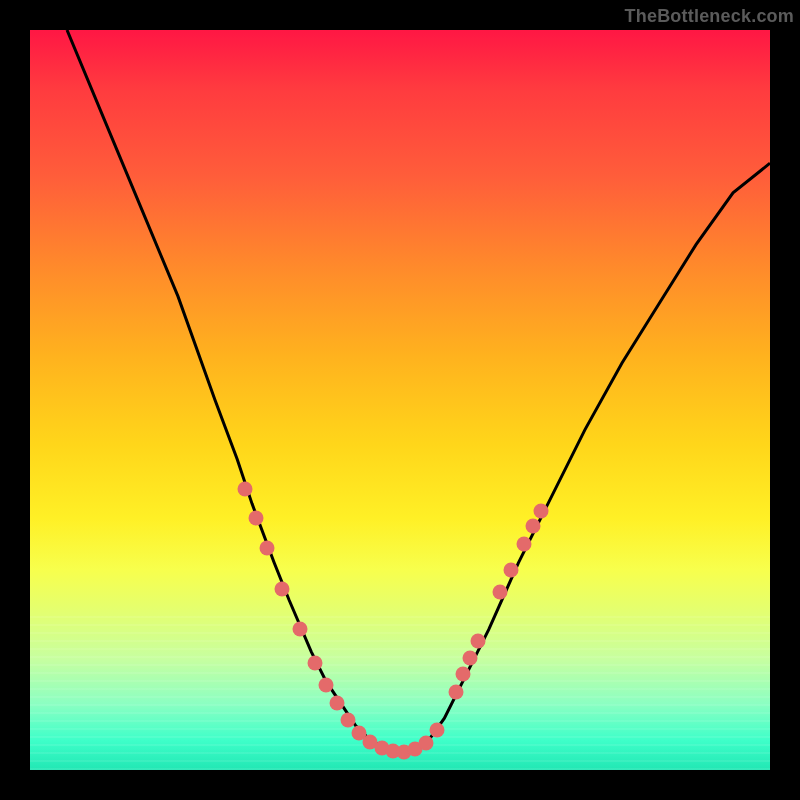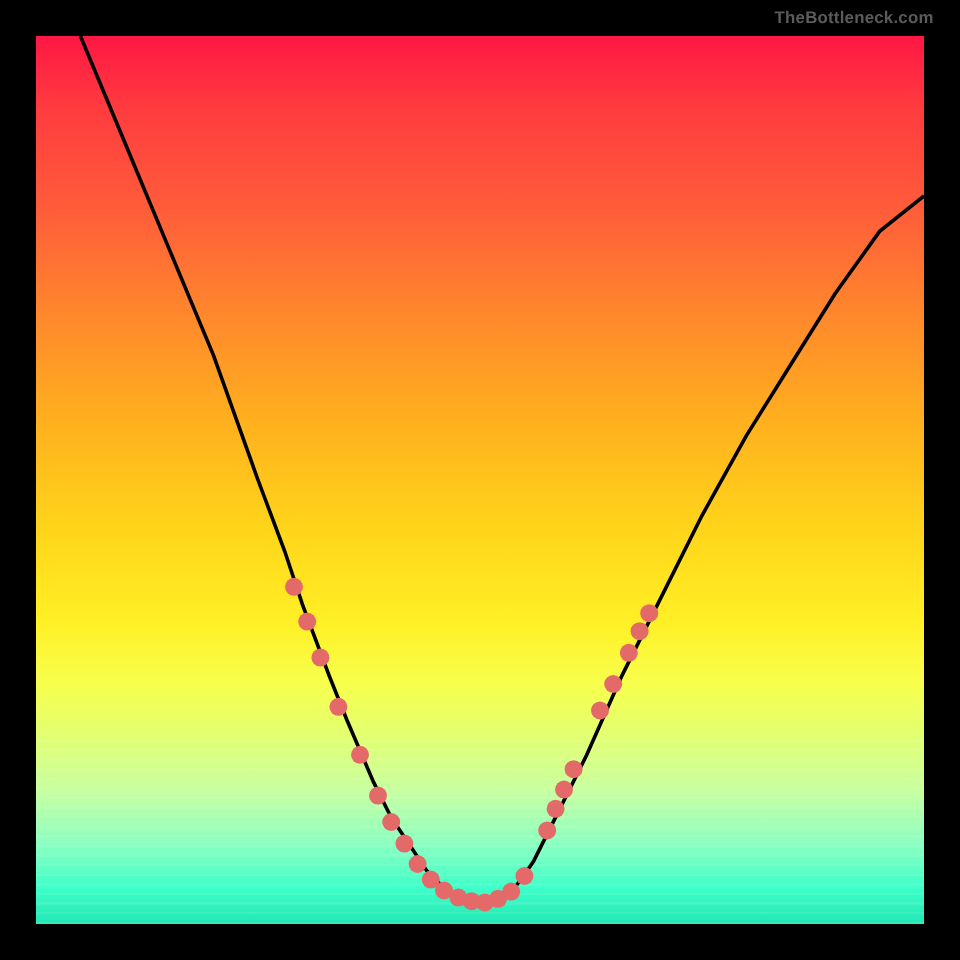--- a/index.html
+++ b/index.html
@@ -67,23 +67,23 @@
     position: absolute;
     width: 15px;
     height: 15px;
     border-radius: 50%;
     background: #e46a6a;
     transform: translate(-50%, -50%);
   }
   .watermark {
     position: absolute;
     top: 6px;
-    right: 22px;
+    right: 6px;
     color: #5b5b5b;
-    font-size: 14px;
+    font-size: 18px;
     font-weight: 600;
     letter-spacing: 0.2px;
     pointer-events: none;
     user-select: none;
     margin-left: 33px;
   }
 </style>
 </head>
 <body>
 

